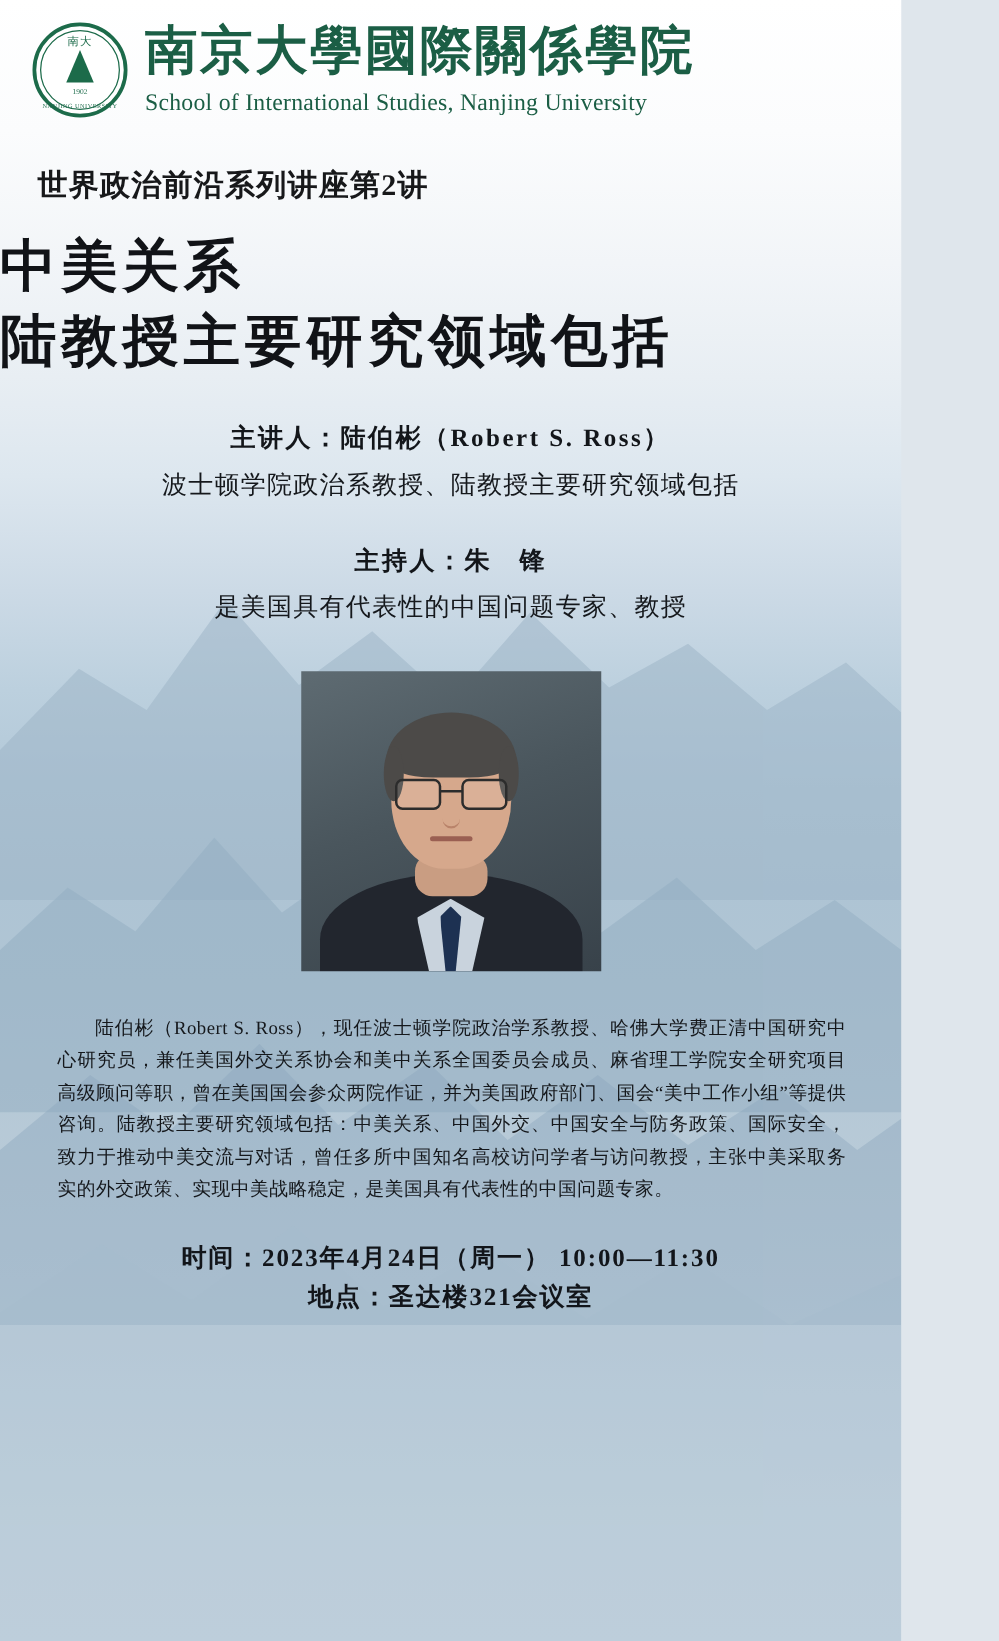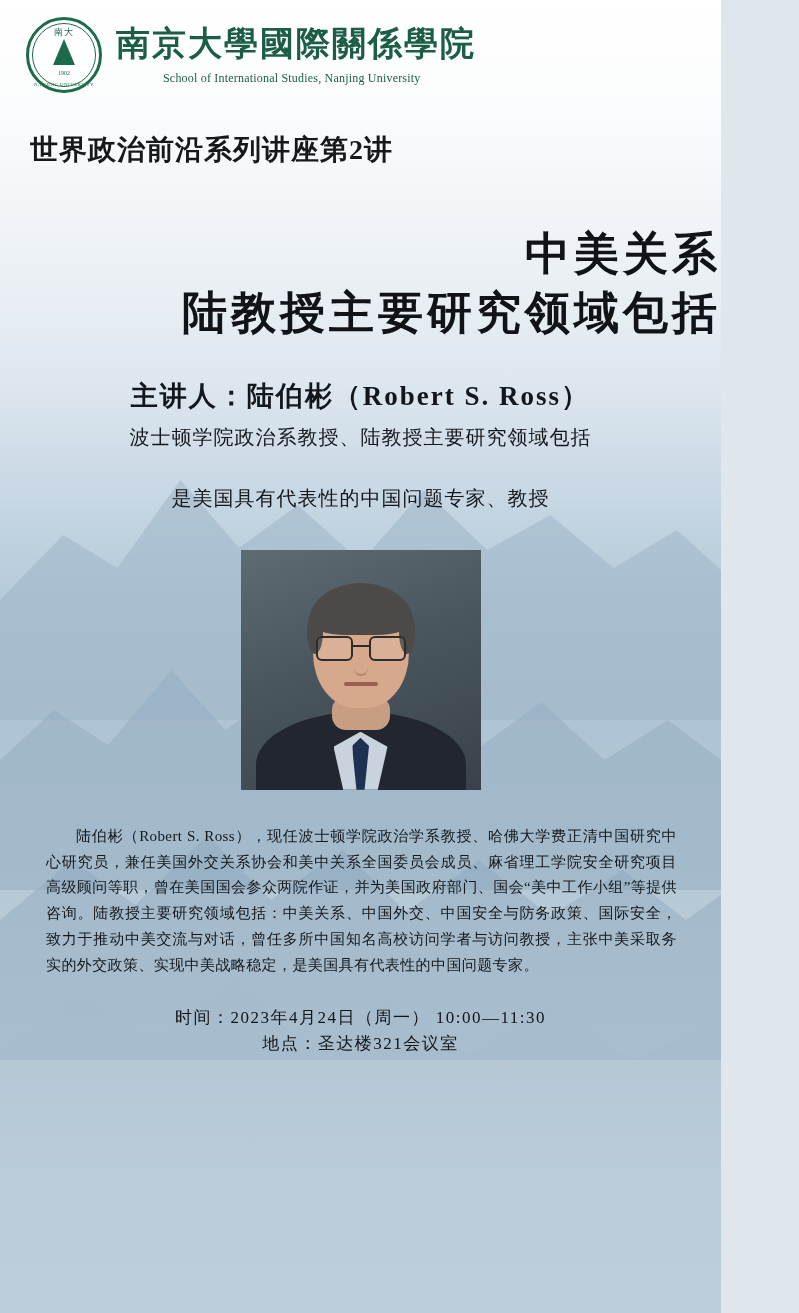--- a/index.html
+++ b/index.html
@@ -116,70 +116,69 @@
     font-size: 5px;
     letter-spacing: .4px;
     color: #1c6b4a;
     white-space: nowrap;
   }
 
   .school-names {
     margin-left: 14px;
   }
   .school-cn {
-    font-size: 34px;
+    font-size: 42px;
     font-weight: bold;
     color: #1b5e45;
     letter-spacing: 2px;
     line-height: 1.15;
     font-family: "Liberation Serif", "DejaVu Serif", serif;
   }
   .school-en {
     margin-top: 7px;
-    font-size: 12px;
+    font-size: 19px;
     color: #1b5e45;
     letter-spacing: .2px;
     font-family: "Liberation Serif", "DejaVu Serif", serif;
-    margin-left: 47px;
   }
 
   
   .series {
     position: relative;
     margin: 38px 0 0 30px;
-    font-size: 28px;
+    font-size: 24px;
     font-weight: bold;
     color: #17181a;
     letter-spacing: 1px;
   }
 
   
   .title-block {
     position: relative;
-    margin-top: 56px;
-    text-align: right;
+    margin-top: 20px;
+    text-align: left;
     color: #111317;
   }
   .title-line {
     font-size: 45px;
     font-weight: bold;
     letter-spacing: 4px;
     line-height: 1.32;
     font-family: "Liberation Serif", "DejaVu Serif", serif;
   }
 
   
   .speaker-block {
     position: relative;
     text-align: center;
     margin-top: 34px;
     color: #13161a;
   }
   .row-main {
-    font-size: 27px;
+    font-size: 20px;
     font-weight: bold;
     letter-spacing: 2px;
   }
   .row-sub {
     font-size: 20px;
     margin-top: 10px;
     letter-spacing: 1px;
     color: #15181c;
   }
   .host-block {
@@ -322,22 +321,22 @@
   }
 
   
   .footer {
     position: relative;
     text-align: center;
     margin-top: 26px;
     color: #12151a;
   }
   .footer div {
-    font-size: 17px;
-    font-weight: normal;
+    font-size: 20px;
+    font-weight: bold;
     letter-spacing: 1.5px;
     line-height: 1.55;
   }
 </style>
 </head>
 <body>
 
 <div class="poster">
 
   <div class="mtn mtn-far">
@@ -382,20 +381,21 @@
     <div class="title-line">中美关系</div>
     <div class="title-line">陆教授主要研究领域包括</div>
   </div>
 
   <div class="speaker-block">
     <div class="row-main">主讲人：陆伯彬（Robert S. Ross）</div>
     <div class="row-sub">波士顿学院政治系教授、陆教授主要研究领域包括</div>
   </div>
 
   <div class="host-block">
+    <div class="row-main">主持人：朱　锋</div>
     <div class="row-sub">是美国具有代表性的中国问题专家、教授</div>
   </div>
 
   <div class="portrait-wrap">
     <div class="portrait">
       <div class="p-suit"></div>
       <div class="p-shirt"></div>
       <div class="p-tie"></div>
       <div class="p-neck"></div>
       <div class="p-head"></div>

